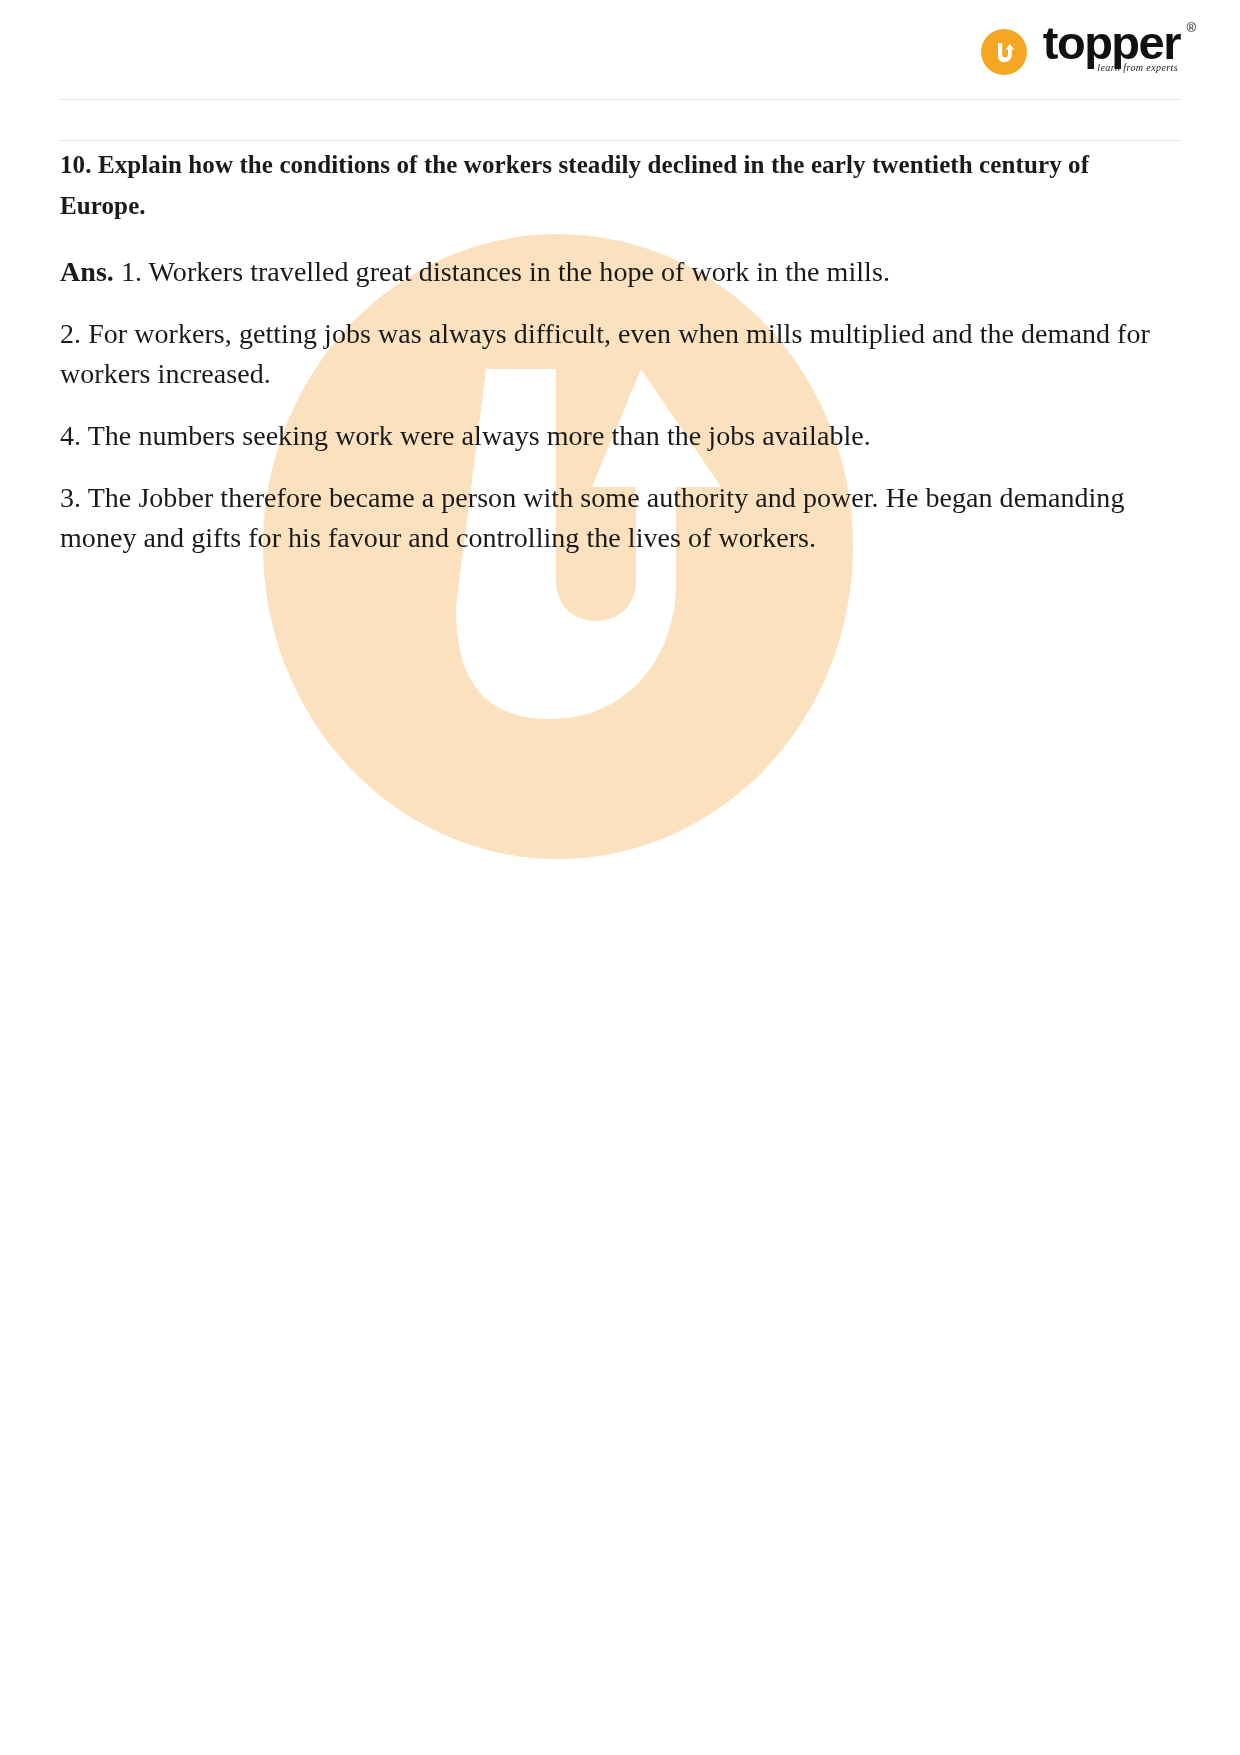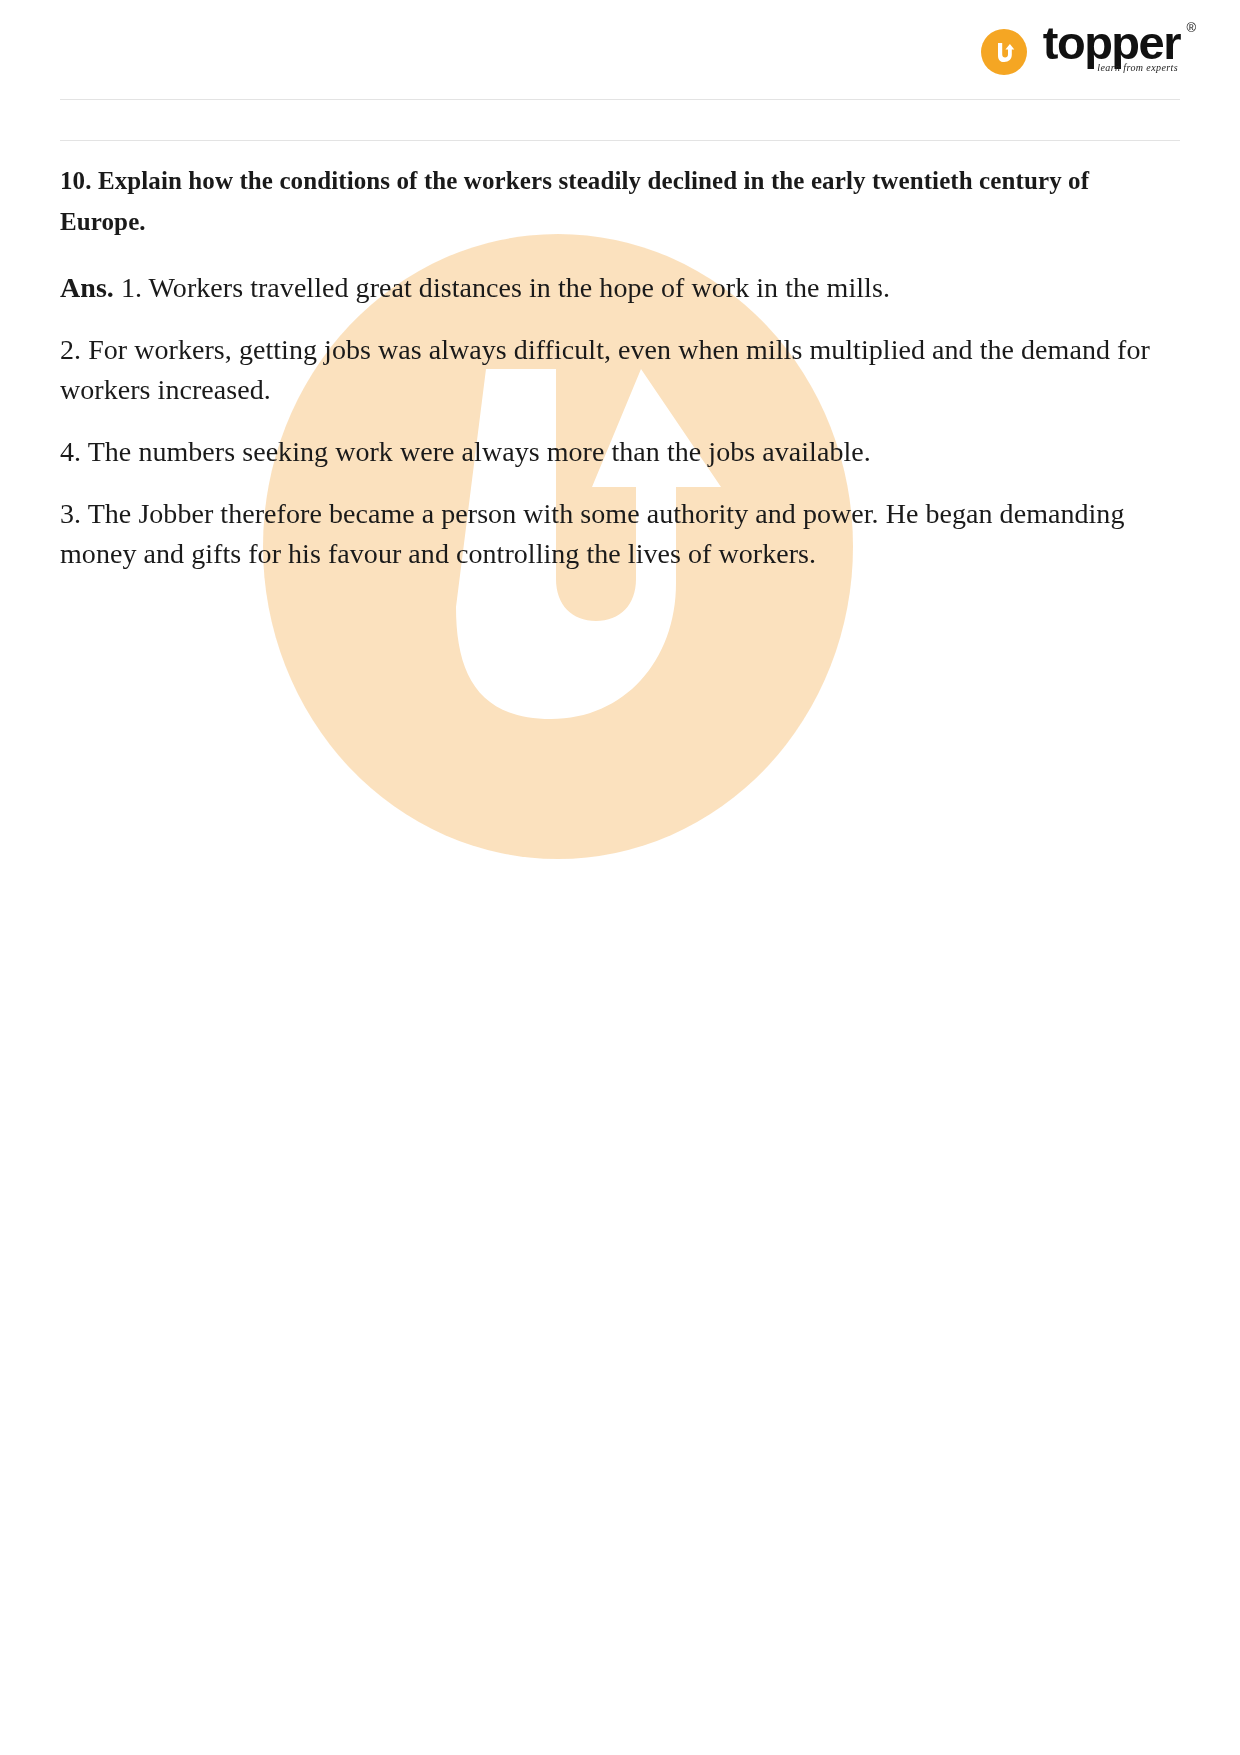--- a/index.html
+++ b/index.html
@@ -109,21 +109,21 @@
   .watermark svg {
     position: absolute;
     left: 128px;
     top: 135px;
   }
 
   
   .content {
     position: absolute;
     left: 60px;
-    top: 160px;
+    top: 144px;
     width: 1120px;
     z-index: 2;
   }
   .q-title {
     font-size: 25px;
     font-weight: bold;
     line-height: 41px;
     margin: 0 0 26px 0;
     letter-spacing: 0.1px;
   }

